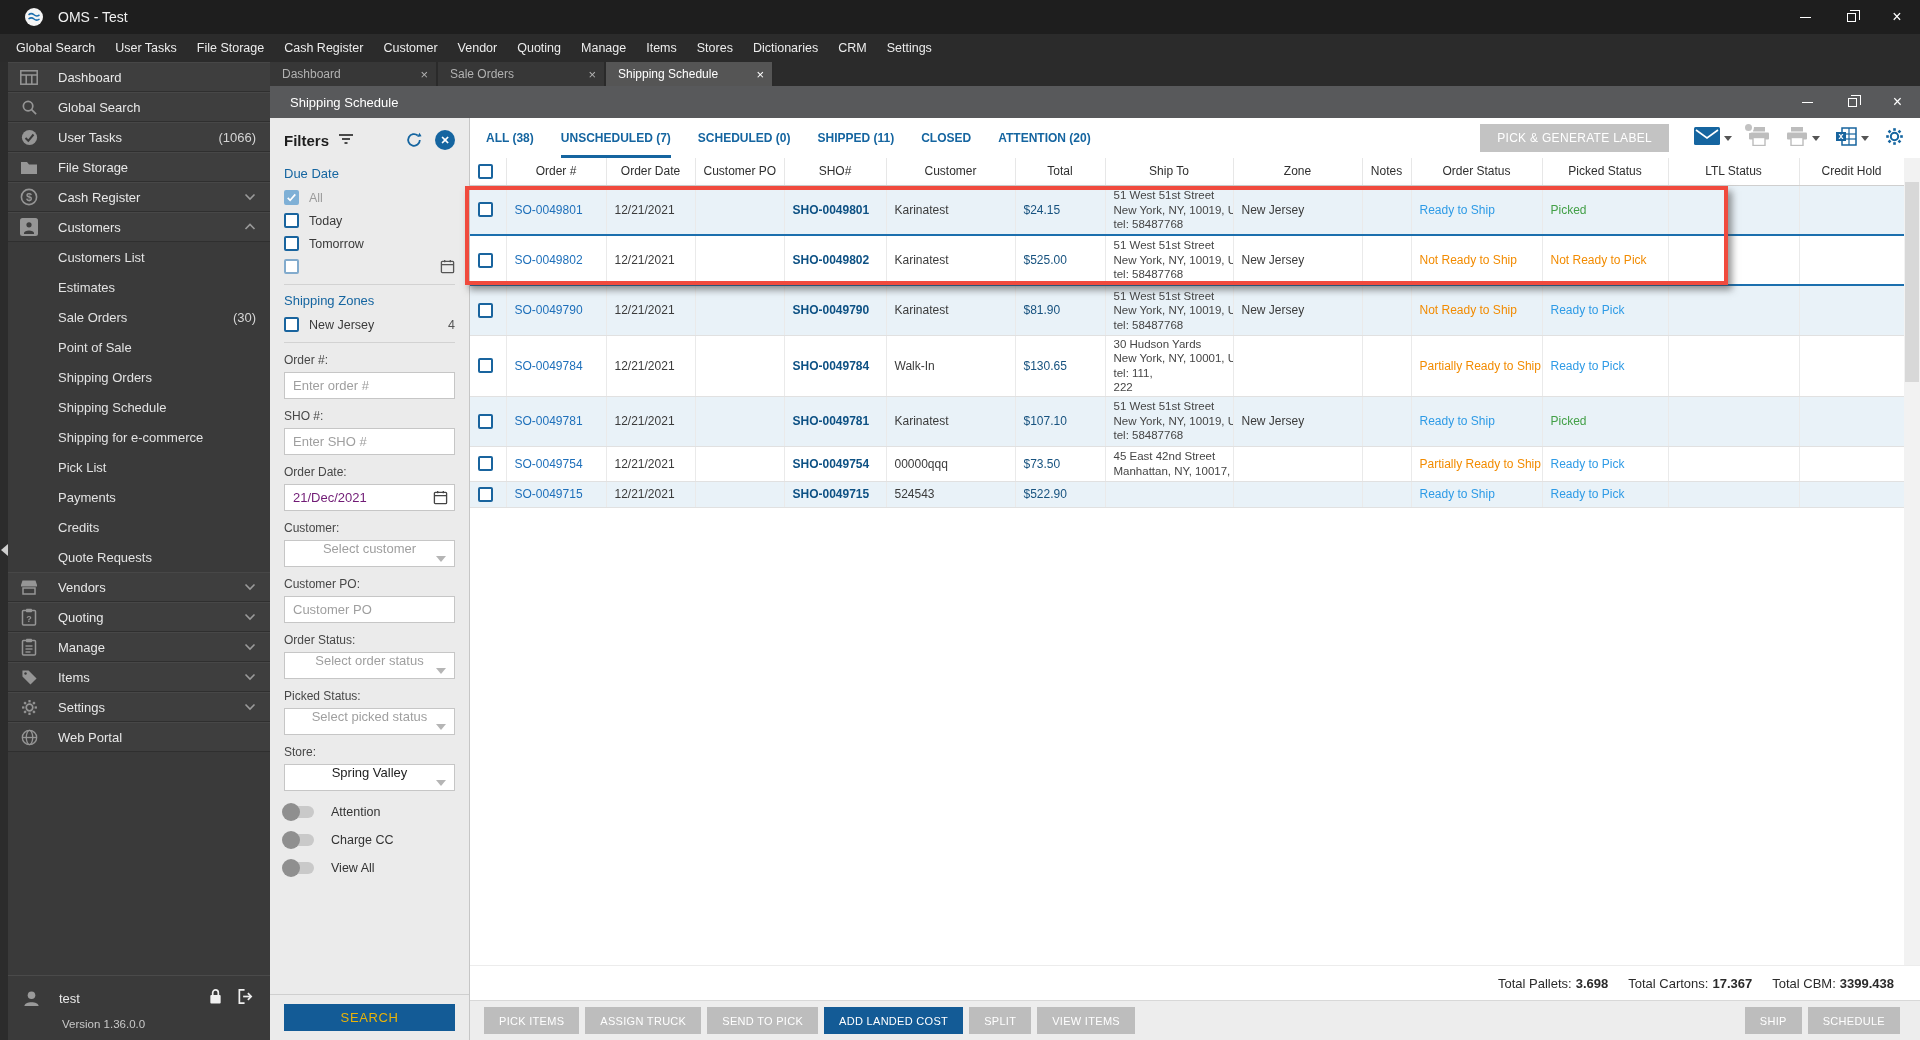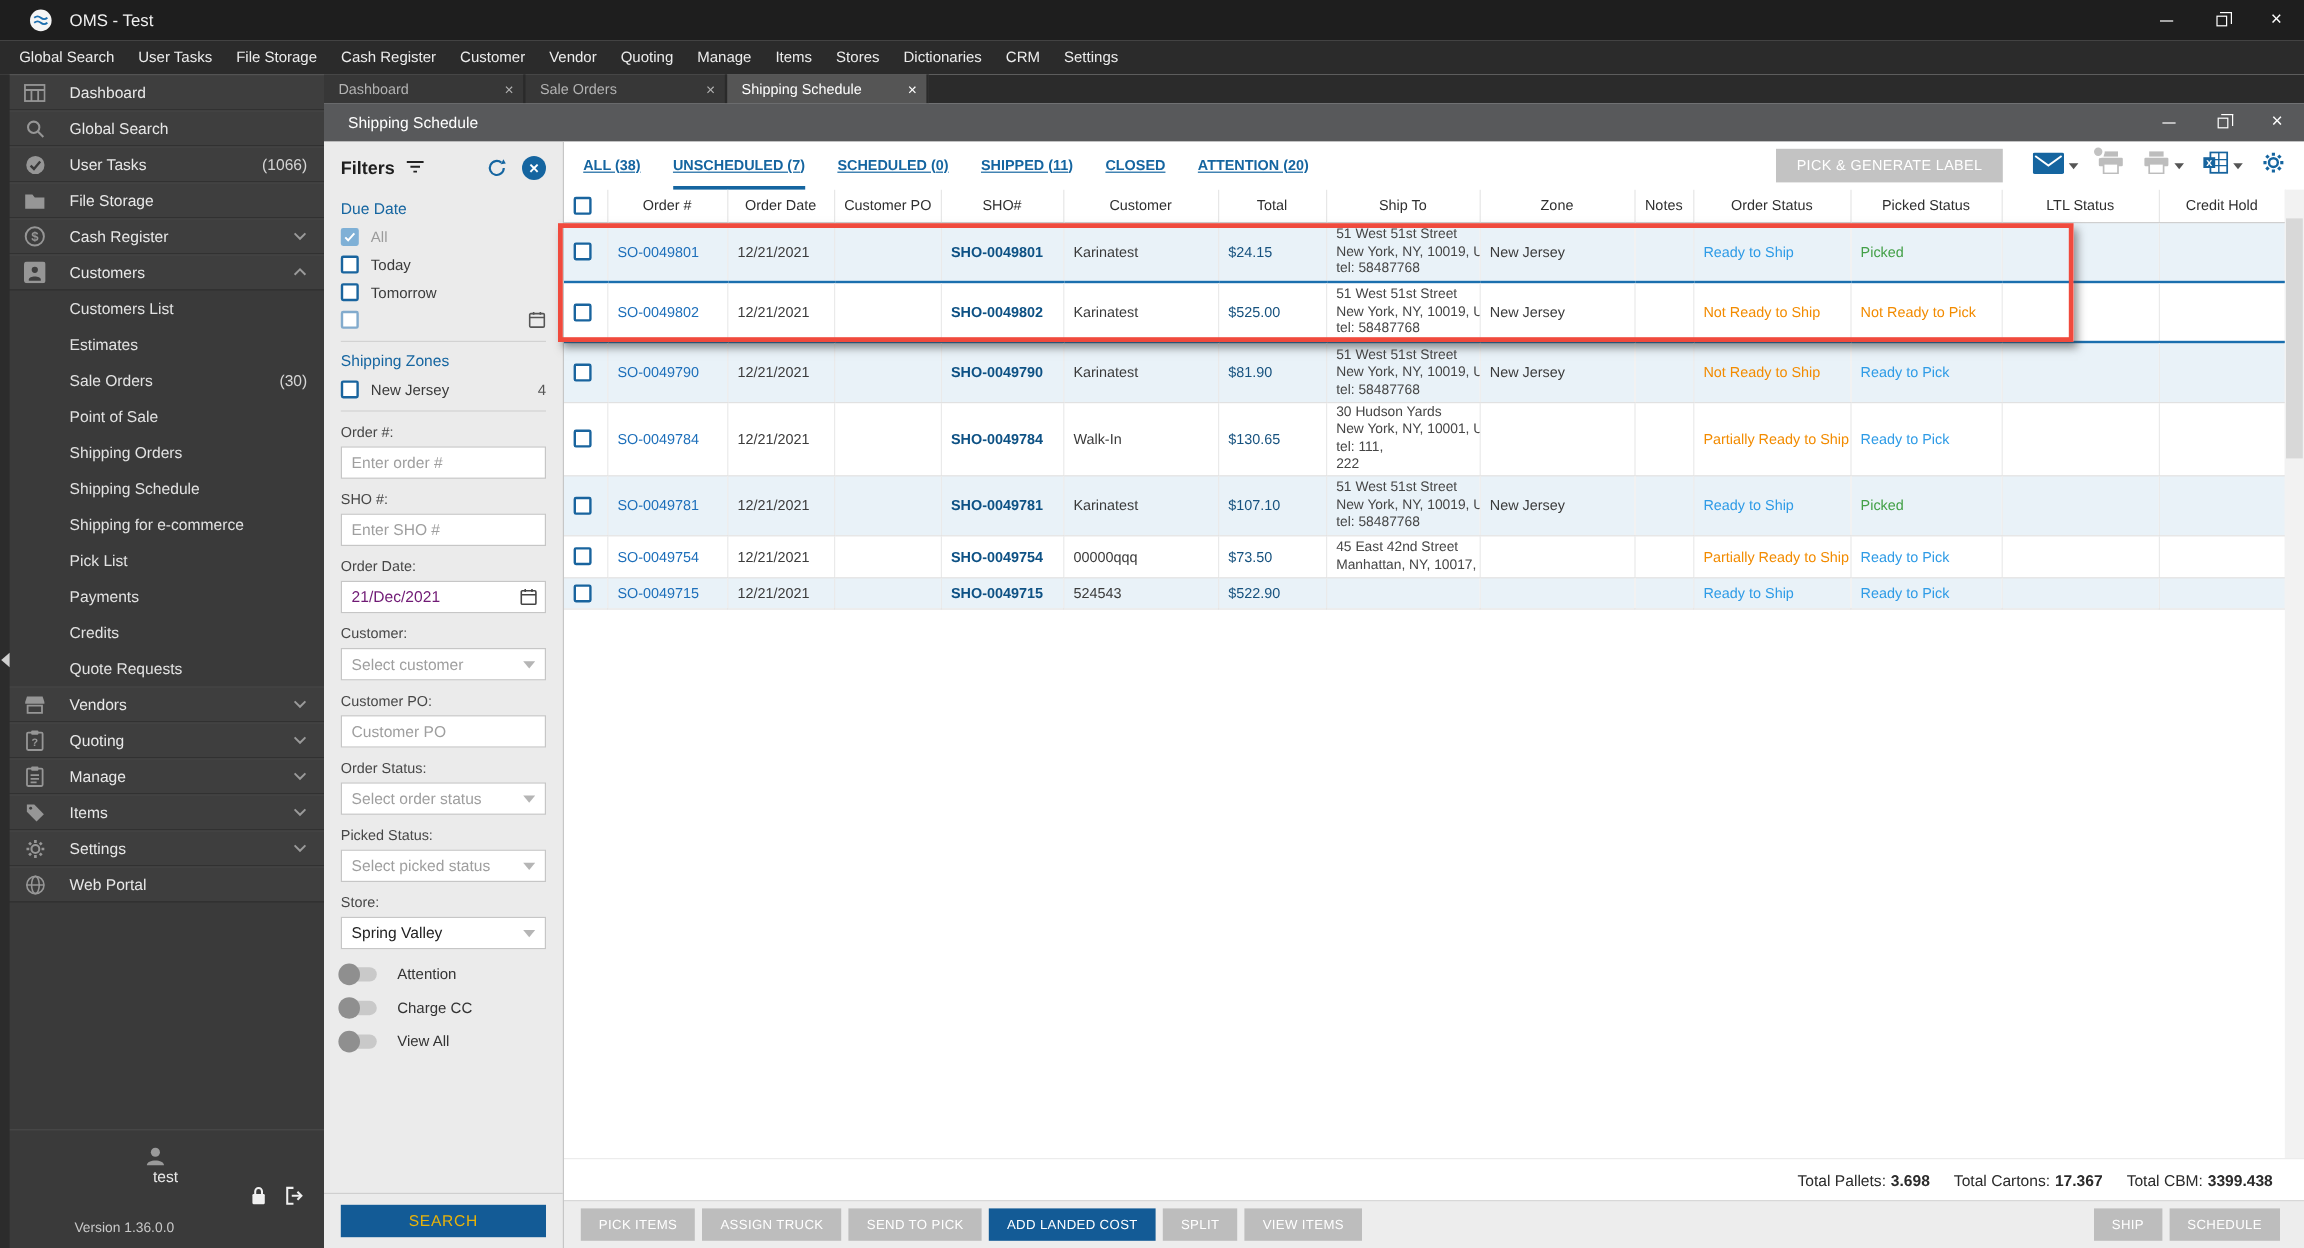--- a/index.html
+++ b/index.html
@@ -26,21 +26,21 @@
 
   
   .sidebar { width:270px; flex-shrink:0; background:#3a3a3a; display:flex; flex-direction:column; position:relative; }
   .side-list { flex:1; overflow:hidden; }
   .side-item { height:30px; display:flex; align-items:center; padding-right:14px; background:#3e3e3e; border-bottom:1px solid #2f2f2f; border-top:1px solid #474747; color:#e8e8e8; font-size:13px; }
   .side-item .ic { width:58px; display:flex; justify-content:center; color:#969696; }
   .side-sub { height:30px; display:flex; align-items:center; padding:0 14px 0 58px; color:#e2e2e2; font-size:13px; }
   .s-count { margin-left:auto; color:#d5d5d5; }
   .s-chev { margin-left:auto; color:#9a9a9a; display:flex; }
   .side-user { border-top:1px solid #4a4a4a; padding:12px 16px 10px 22px; color:#e8e8e8; }
-  .user-row { display:flex; align-items:center; font-size:13px;flex-direction:column; }
+  .user-row { display:flex; align-items:center; font-size:13px; }
   .user-row .uav { color:#9a9a9a; margin-right:18px; display:flex; }
   .user-icons { margin-left:auto; display:flex; gap:14px; color:#f0f0f0; }
   .version { font-size:11.5px; color:#c9c9c9; margin:10px 0 0 40px; }
   .edge-strip { position:absolute; left:0; top:0; bottom:0; width:8px; background:#2c2c2c; }
   .edge-arrow { position:absolute; left:1px; top:482px; width:0; height:0; border-top:6px solid transparent; border-bottom:6px solid transparent; border-right:7px solid #cfcfcf; }
 
   
   .main { flex:1; min-width:0; display:flex; flex-direction:column; }
   .doctabs { height:24px; background:#2b2b2b; display:flex; }
   .dtab { width:168px; display:flex; align-items:center; padding:0 8px 0 12px; background:#373737; border-right:2px solid #2a2a2a; color:#b2b2b2; font-size:12px; }
@@ -68,33 +68,33 @@
   .cb.checked { background:#7fb0d6; border-color:#7fb0d6; }
   .cb.light { border-color:#82abcd; }
   .lbl-dim { color:#9b9b9b; }
   .row-end { margin-left:auto; color:#555; display:flex; align-items:center; }
   .divider { height:1px; background:#d2d2d2; margin:10px 0 4px; }
   .flabel { margin:10px 0 5px; color:#474747; }
   .finput { width:100%; height:27px; background:#fff; border:1px solid #c6c6c6; padding:0 8px; font-size:13px; color:#701a75; font-family:inherit; outline:none; }
   .finput::placeholder { color:#9f9f9f; }
   .datewrap { position:relative; }
   .datewrap .cal { position:absolute; right:7px; top:6px; color:#444; }
-  .fselect { width:100%; height:27px; background:#fff; border:1px solid #c6c6c6; padding:0 8px; display:flex; align-items:center; color:#9f9f9f; font-size:13px; }
+  .fselect { width:100%; height:27px; background:#fff; border:1px solid #c6c6c6; padding:0 8px; display:flex; align-items:center; color:#9f9f9f; font-size:13px;flex-direction:column; }
   .fselect.hasvalue { color:#222; }
   .caret { margin-left:auto; width:0; height:0; border-left:5px solid transparent; border-right:5px solid transparent; border-top:6px solid #b5b5b5; }
   .togglerow { display:flex; align-items:center; margin:14px 0; color:#333; font-size:12.5px; }
   .toggle { width:30px; height:12px; border-radius:6px; background:#c9c9c9; position:relative; margin-right:17px; flex-shrink:0; }
   .toggle::before { content:""; position:absolute; left:-2px; top:-3px; width:18px; height:18px; border-radius:50%; background:#8f8f8f; }
   .fsearch { border-top:1px solid #cfcfcf; padding:9px 14px; }
   .search-btn { height:27px; background:#135b96; color:#eab308; display:flex; align-items:center; justify-content:center; font-size:13px; letter-spacing:0.6px; }
 
   
   .content { flex:1; min-width:0; display:flex; flex-direction:column; background:#fff; position:relative; }
   .statusrow { height:40px; display:flex; align-items:center; padding-left:16px; }
-  .stab { font-size:12px; font-weight:bold; color:#1565a0; margin-right:27px; height:40px; display:flex; align-items:center; border-bottom:3px solid transparent; padding-top:2px; white-space:nowrap;text-decoration:underline; }
+  .stab { font-size:12px; font-weight:bold; color:#1565a0; margin-right:27px; height:40px; display:flex; align-items:center; border-bottom:3px solid transparent; padding-top:2px; white-space:nowrap; }
   .stab.active { border-bottom-color:#1565a0; }
   .tools { margin-left:auto; display:flex; align-items:center; padding-right:16px; }
   .pick-label-btn { background:#c3c3c3; color:#fff; font-size:12px; height:28px; display:flex; align-items:center; padding:0 17px; margin-right:9px; letter-spacing:0.3px; }
   .tool { display:flex; align-items:center; margin-left:16px; position:relative; }
   .sm-caret { width:0; height:0; border-left:4px solid transparent; border-right:4px solid transparent; border-top:5px solid #555; margin-left:4px; }
   .badge { position:absolute; top:-5px; left:-5px; width:11px; height:11px; border-radius:50%; background:#c2c2c2; border:2px solid #fff; }
 
   .gridwrap { flex:1; position:relative; overflow:hidden; }
   table { border-collapse:collapse; table-layout:fixed; width:1434px; font-size:12px; color:#3b3b3b; }
   th { height:27px; font-weight:normal; text-align:center; padding:0 8px; border-right:1px solid #e7e7e7; border-bottom:1px solid #cfcfcf; background:#fff; color:#2f2f2f; white-space:nowrap; overflow:hidden; }

